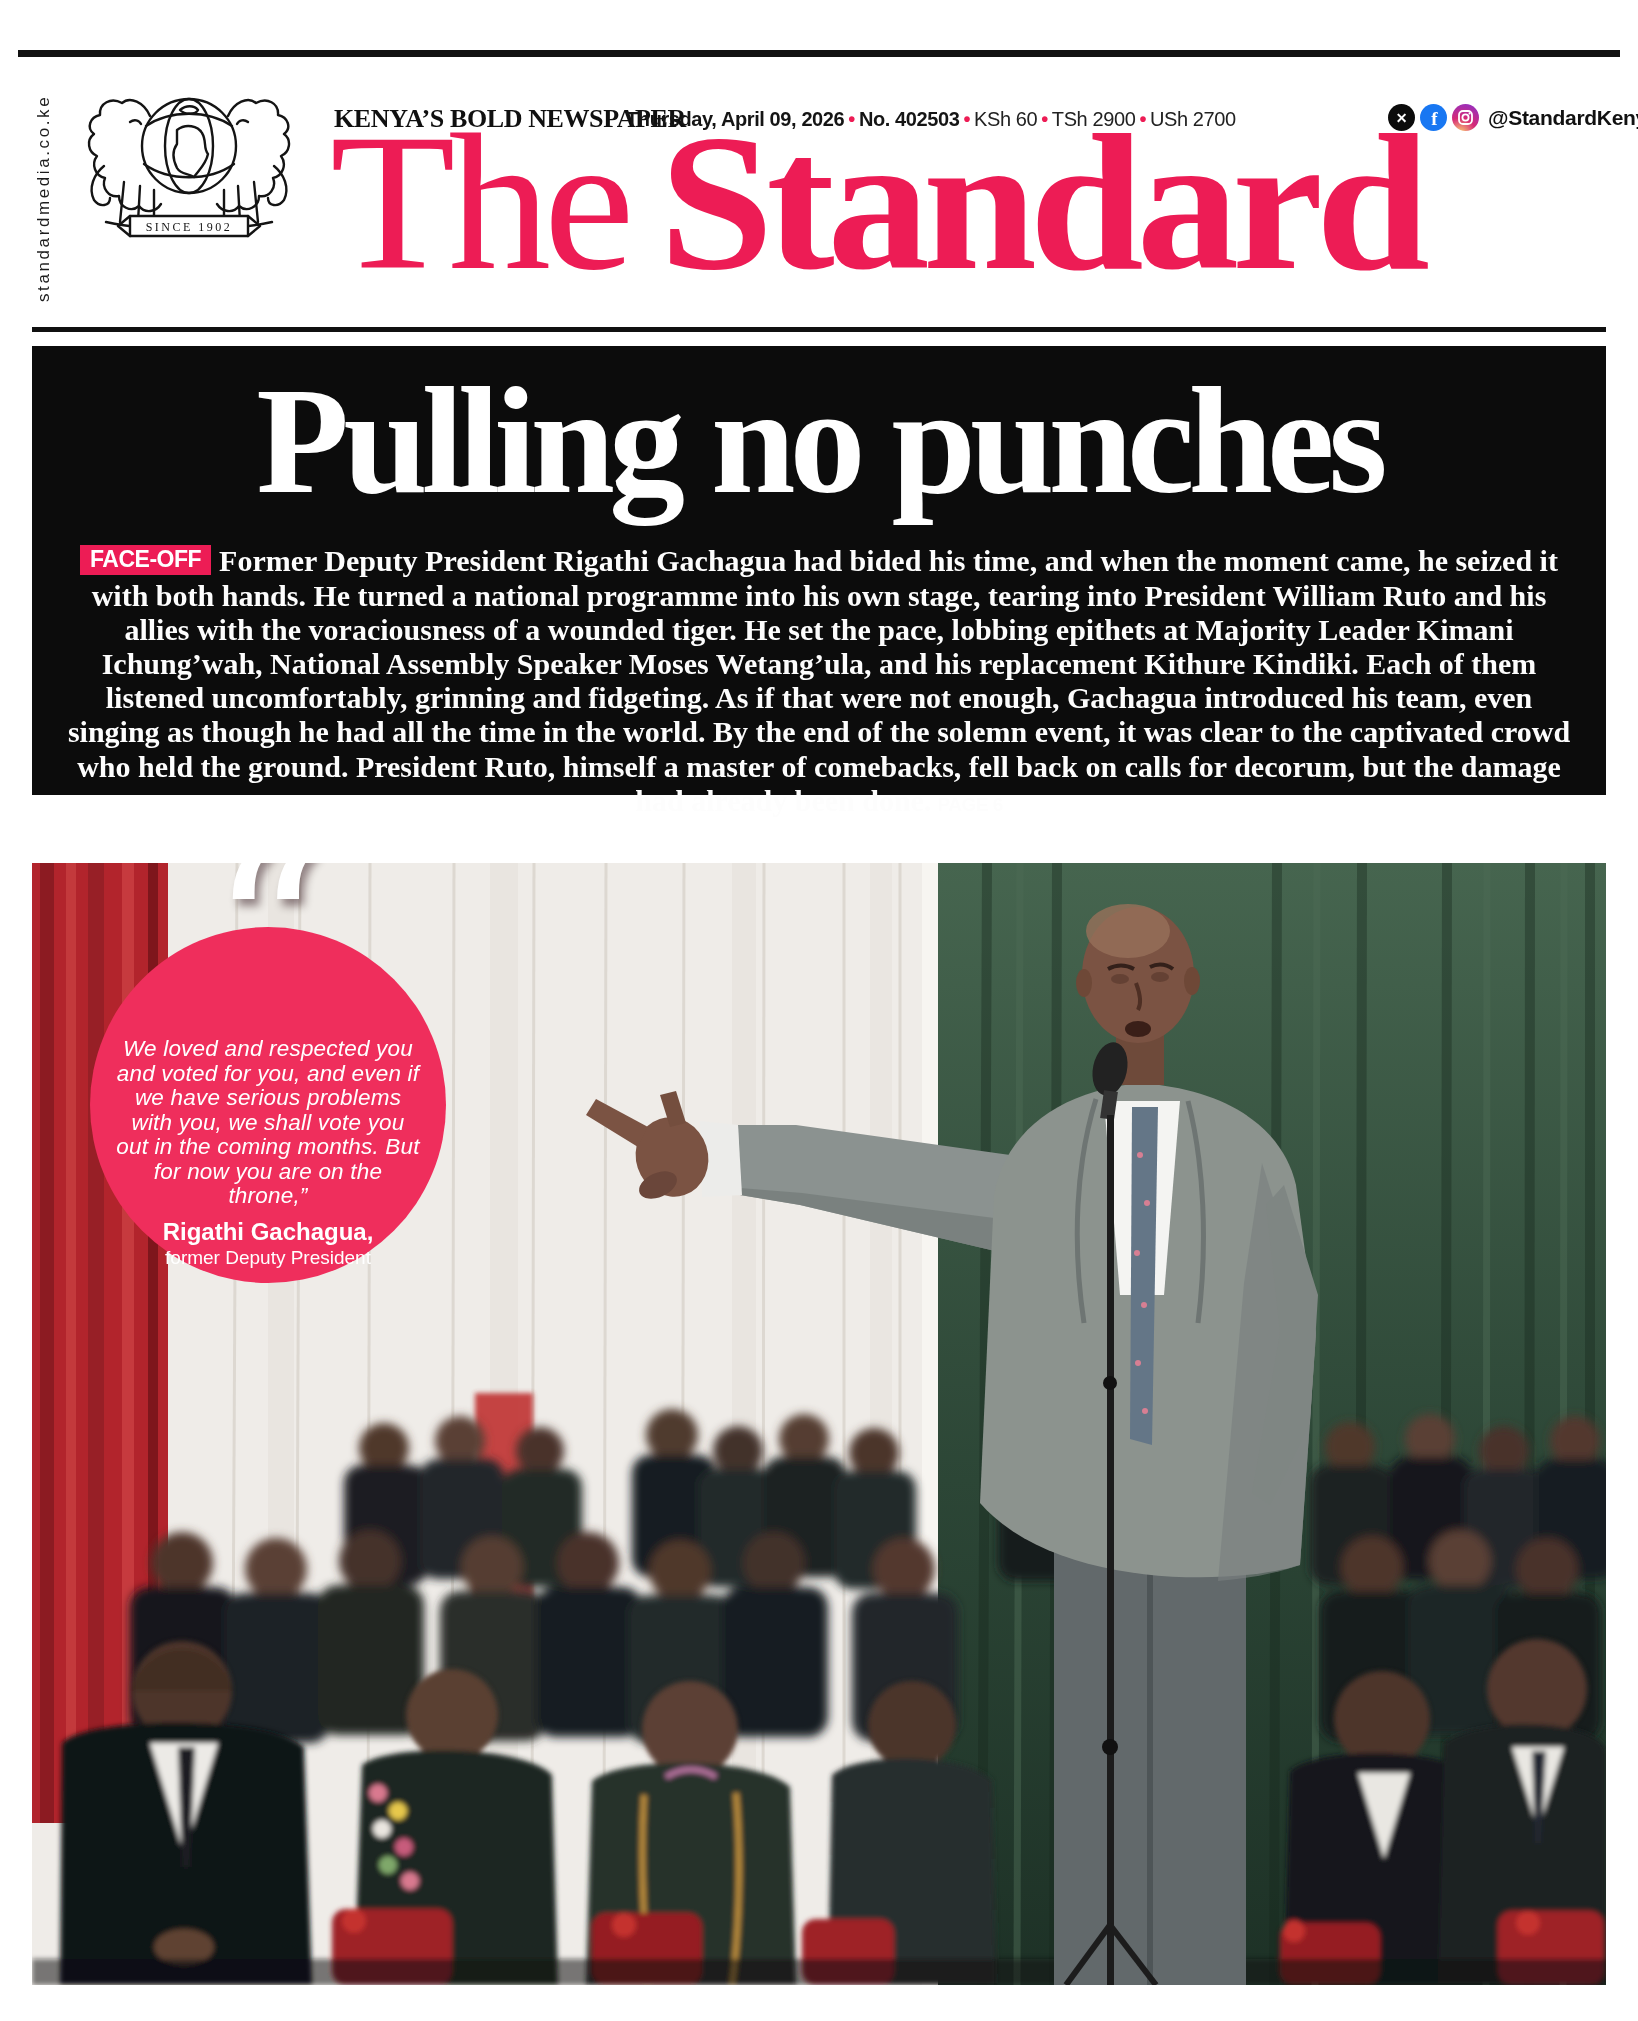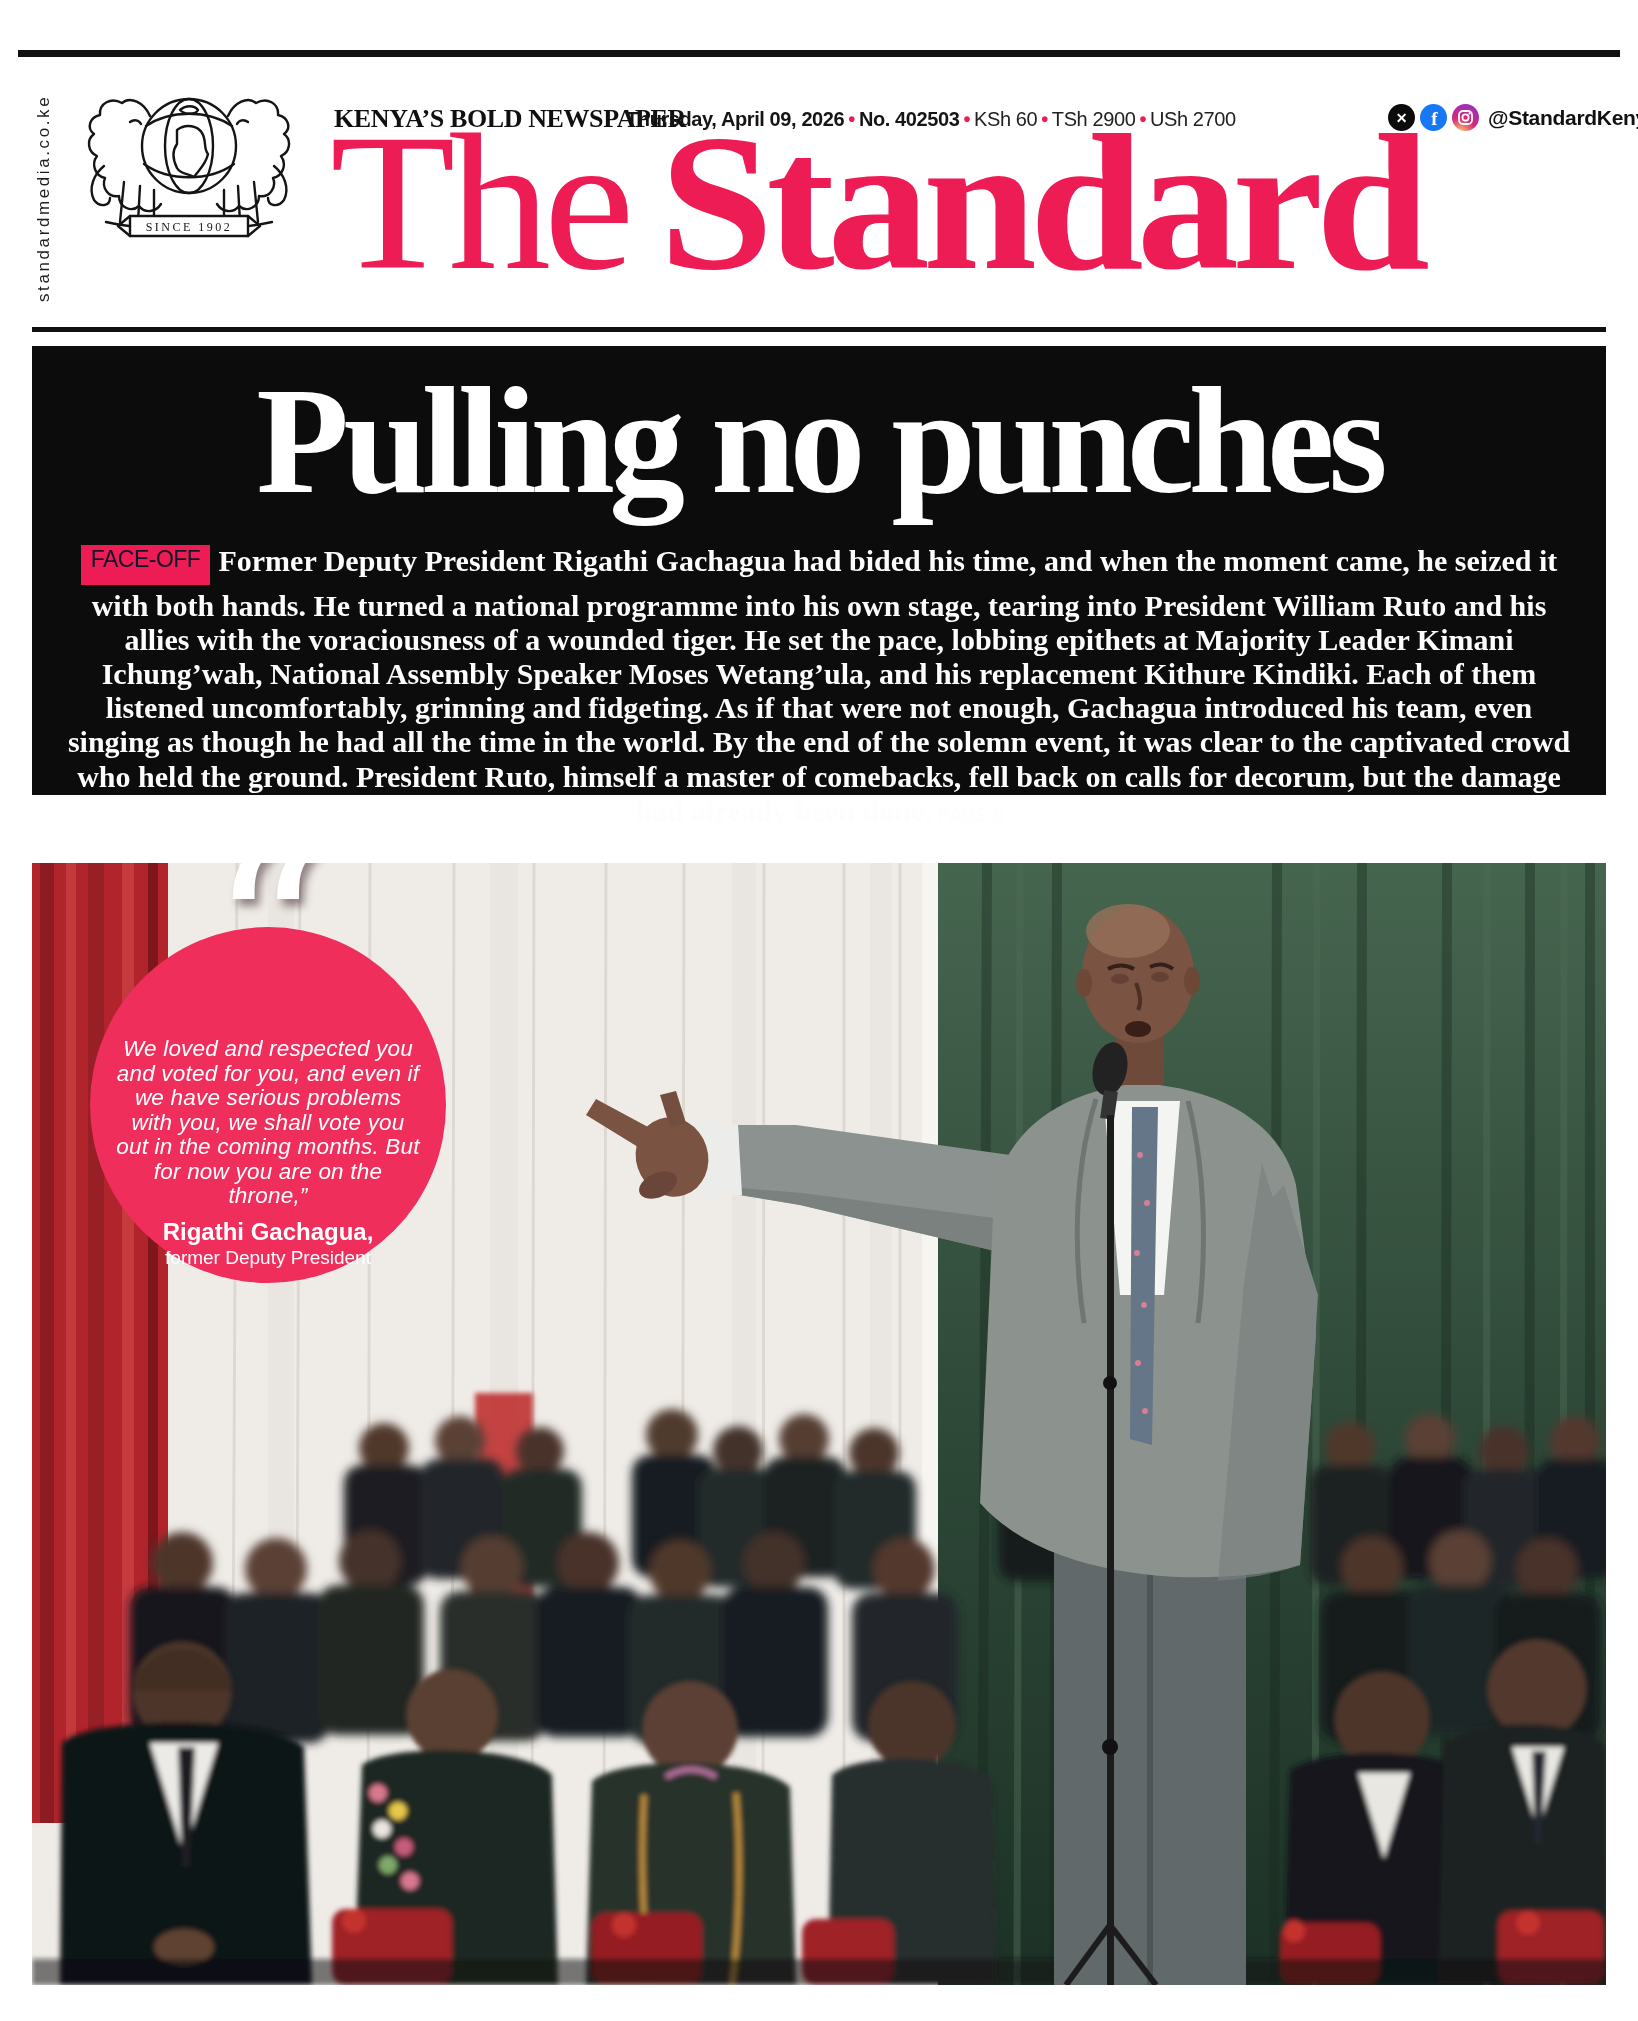--- a/index.html
+++ b/index.html
@@ -39,22 +39,22 @@
   }
   .headline{
     margin:0;padding-top:0;text-align:center;font-family:"Liberation Serif",serif;
     font-weight:bold;font-size:152px;letter-spacing:-6px;line-height:1.26;white-space:nowrap;
   }
   .summary{
     width:1524px;margin:6px auto 0;text-align:center;font-family:"Liberation Serif",serif;
     font-weight:bold;font-size:30px;line-height:1.14;color:#fdfdfd;
   }
   .kicker{
-    display:inline-block;background:#ED1C55;color:#0f172a;font-family:"Liberation Sans",sans-serif;
-    font-weight:normal;font-size:23px;letter-spacing:-0.5px;padding:1px 10px 13px;
+    display:inline-block;background:#ED1C55;color:#ffffff;font-family:"Liberation Sans",sans-serif;
+    font-weight:bold;font-size:23px;letter-spacing:-0.5px;padding:1px 10px 3px;
     position:relative;top:-4px;margin-right:8px;
   }
   .page-ref{font-family:"Liberation Sans",sans-serif;font-weight:bold;font-size:19px;margin-left:6px;letter-spacing:-0.5px;text-align:center;}
   .photo{
     position:absolute;left:32px;top:863px;width:1574px;height:1122px;overflow:hidden;background:#EFECE8;
   }
   .photo svg.scene{position:absolute;left:0;top:0;}
   .quote-bubble{
     position:absolute;left:58px;top:64px;width:356px;height:356px;border-radius:50%;
     background:#EF2E5C;color:#fff;text-align:center;

